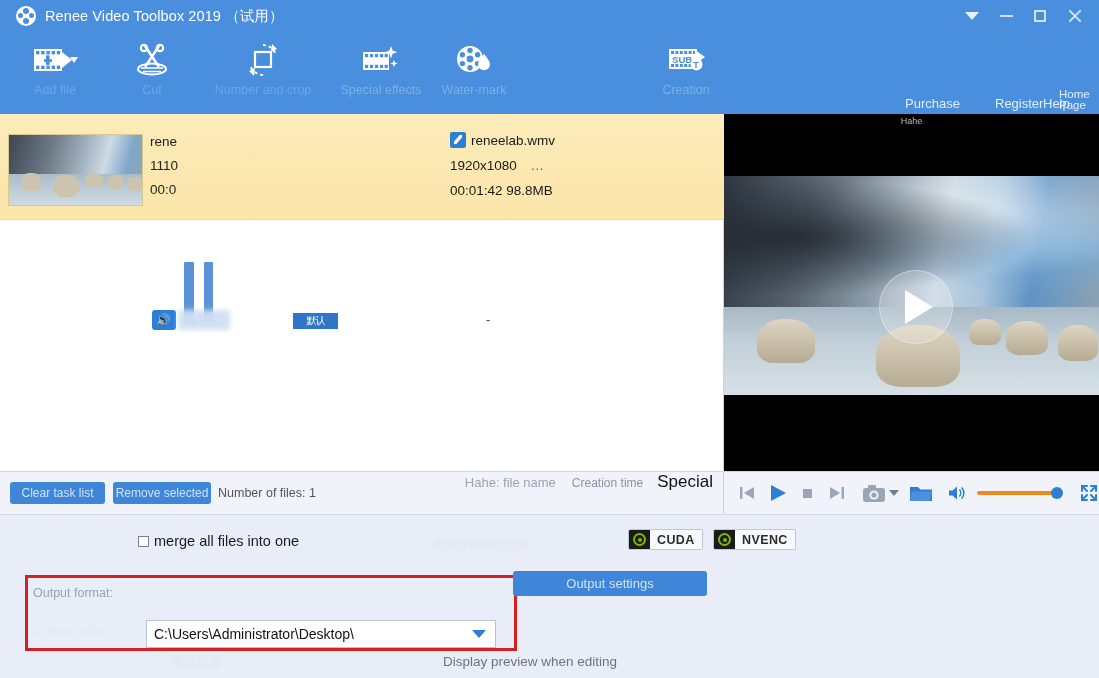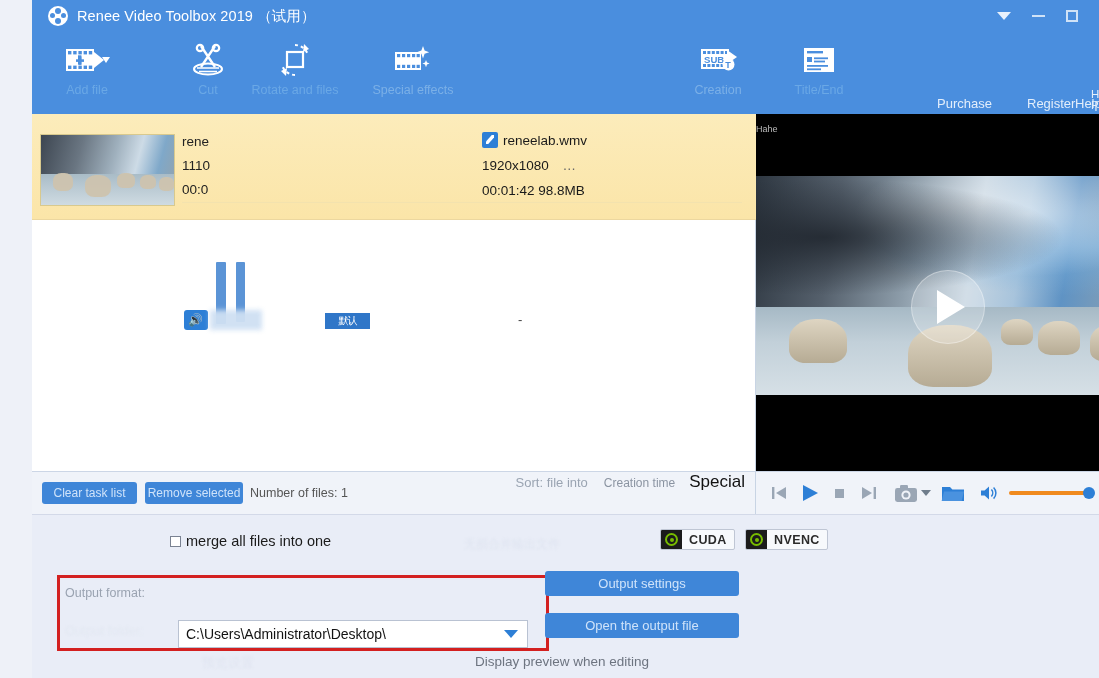--- a/index.html
+++ b/index.html
@@ -2,21 +2,21 @@
 <html><head>
 <meta charset="utf-8">
 <style>
   * { box-sizing: border-box; margin: 0; padding: 0; }
   html, body {
     width: 1099px; height: 678px;
     font-family: "Liberation Sans", sans-serif;
     overflow: hidden;
     background: #eef1f8;
   }
-  #app { position: relative; width: 993px; height: 678px; margin-left: 32px; }
+  #app { position: relative; width: 993px; height: 678px; }
 
   
   .titlebar {
     position: absolute; left: 0; top: 0; width: 1099px; height: 32px;
     background: #4a8ede;
     display: flex; align-items: center;
   }
   .app-logo {
     width: 20px; height: 20px; margin-left: 16px; margin-right: 9px;
     border-radius: 50%; background: #fff; position: relative; flex: none;
@@ -174,21 +174,21 @@
   .btn-wide {
     position: absolute; left: 513px; width: 194px; height: 25px; border-radius: 3px;
     background: #3f86d8; color: #cfe3fa; font-size: 13px;
     display: flex; align-items: center; justify-content: center; filter: blur(0.6px);
   }
   .ghost-center { position: absolute; left: 170px; top: 139px; font-size: 13px; color: #e0e5f1; filter: blur(1px); }
   .dpw { position: absolute; left: 443px; top: 139px; font-size: 13.5px; color: #6d7480; }
 
   
   .player { position: absolute; left: 724px; top: 114px; width: 375px; height: 357px; background: #000; }
-  .watermark { position: absolute; left: 0; top: 10px; width: 375px; text-align: left; color: #b9b9b9; font-size: 9px; }
+  .watermark { position: absolute; left: 0; top: 2px; width: 375px; text-align: center; color: #b9b9b9; font-size: 9px; }
   .pv-video {
     position: absolute; left: 0; top: 62px; width: 375px; height: 219px; overflow: hidden;
     background: linear-gradient(#2f3944, #6d7b87);
   }
   .pv-sky { position: absolute; left: 0; top: 0; width: 100%; height: 62%;
     background: linear-gradient(100deg,#2e3741 0%,#55606c 22%,#8d9daa 42%,#c6d5e1 58%,#a8c4dc 70%,#5f93c4 82%,#8ea2b2 100%); }
   .pv-clouds { position:absolute; left:0; top:0; width:100%; height:62%;
     background: radial-gradient(ellipse at 18% 45%, rgba(30,36,44,.85) 0%, rgba(30,36,44,0) 55%),
                 radial-gradient(ellipse at 72% 28%, rgba(255,255,255,.55) 0%, rgba(255,255,255,0) 45%),
                 radial-gradient(ellipse at 93% 52%, rgba(120,175,220,.7) 0%, rgba(120,175,220,0) 50%); }
@@ -259,21 +259,21 @@
           <rect x="14.2" y="11.6" width="3.4" height="9.4" fill="#4a8ede" transform="translate(-0.2,-1.3)"></rect>
           <path d="M12 14.3h8v2.6h-8z" fill="#4a8ede"></path>
           <path d="M14.8 11.5h2.6v8.2h-2.6z" fill="#4a8ede"></path>
           <path d="M30 7 L40 15 L30 23 Z" fill="#fff"></path>
           <path d="M41 12 l8 0 l-4 6 z" fill="#fff" transform="translate(-3,0)"></path>
         </svg>
       </div>
       <div class="tlabel">Add file</div>
     </div>
 
-    <div class="tool ghost" style="left:121px">
+    <div class="tool ghost" style="left:97px">
       <div class="ticon">
         <svg width="40" height="34" viewBox="0 0 40 34">
           <path d="M13 3 L27 24 M27 3 L13 24" stroke="#fff" stroke-width="2.4" fill="none"></path>
           <circle cx="12" cy="5" r="3.2" fill="none" stroke="#fff" stroke-width="2.2"></circle>
           <circle cx="28" cy="5" r="3.2" fill="none" stroke="#fff" stroke-width="2.2"></circle>
           <ellipse cx="20" cy="26" rx="14" ry="5.4" fill="none" stroke="#fff" stroke-width="2"></ellipse>
           <path d="M9 25 h22 M11 28.5 h18" stroke="#fff" stroke-width="1.4"></path>
         </svg>
       </div>
       <div class="tlabel">Cut</div>
@@ -282,21 +282,21 @@
     <div class="tool ghost" style="left:208px">
       <div class="ticon">
         <svg width="40" height="36" viewBox="0 0 40 36">
           <rect x="12" y="10" width="16" height="15" fill="none" stroke="#fff" stroke-width="2.2"></rect>
           <path d="M20 3 a14 14 0 0 1 13 10" stroke="#fff" stroke-width="2" fill="none" stroke-dasharray="3 3"></path>
           <path d="M20 33 a14 14 0 0 1 -13 -10" stroke="#fff" stroke-width="2" fill="none" stroke-dasharray="3 3"></path>
           <path d="M29 2 l5 5 l-6 3 z" fill="#fff"></path>
           <path d="M11 34 l-5 -5 l6 -3 z" fill="#fff"></path>
         </svg>
       </div>
-      <div class="tlabel">Rotate and files</div>
+      <div class="tlabel">Number and crop</div>
     </div>
 
     <div class="tool faded" style="left:326px">
       <div class="ticon">
         <svg width="44" height="32" viewBox="0 0 44 32">
           <rect x="4" y="8" width="26" height="18" fill="#fff"></rect>
           <g fill="#4a8ede">
             <rect x="6" y="10" width="3.2" height="3.2"></rect>
               <rect x="11" y="10" width="3.2" height="3.2"></rect>
             <rect x="16" y="10" width="3.2" height="3.2"></rect>
@@ -308,20 +308,38 @@
               <rect x="21" y="20.8" width="3.2" height="3.2"></rect>
             <rect x="25.6" y="20.8" width="3.2" height="3.2"></rect>
           </g>
           <path d="M32 2 l1.6 4.6 l4.6 1.6 l-4.6 1.6 l-1.6 4.6 l-1.6 -4.6 l-4.6 -1.6 l4.6 -1.6 z" fill="#fff"></path>
           <path d="M35 16 l1 2.6 l2.6 1 l-2.6 1 l-1 2.6 l-1 -2.6 l-2.6 -1 l2.6 -1 z" fill="#fff"></path>
         </svg>
       </div>
       <div class="tlabel">Special effects</div>
     </div>
 
+    <div class="tool faded" style="left:419px">
+      <div class="ticon">
+        <svg width="42" height="34" viewBox="0 0 42 34">
+          <circle cx="17" cy="16" r="13" fill="#fff"></circle>
+          <g fill="#4a8ede">
+            <circle cx="17" cy="16" r="3.4"></circle>
+              <circle cx="17" cy="7.4" r="2.7"></circle>
+            <circle cx="24.6" cy="11.8" r="2.7"></circle>
+              <circle cx="24.6" cy="20.6" r="2.7"></circle>
+            <circle cx="17" cy="24.8" r="2.7"></circle>
+              <circle cx="9.4" cy="20.6" r="2.7"></circle>
+            <circle cx="9.4" cy="11.8" r="2.7"></circle>
+          </g>
+          <path d="M31 11 c4 5 6 7.6 6 10.2 a6 6 0 0 1 -12 0 c0 -2.6 2 -5.2 6 -10.2 z" fill="#fff"></path>
+        </svg>
+      </div>
+      <div class="tlabel">Water-mark</div>
+    </div>
 
 
     <div class="tool faded" style="left:631px">
       <div class="ticon">
         <svg width="42" height="34" viewBox="0 0 42 34">
           <rect x="4" y="6" width="28" height="20" fill="#fff"></rect>
           <g fill="#4a8ede">
             <rect x="6" y="8" width="3" height="3"></rect>
               <rect x="10.4" y="8" width="3" height="3"></rect>
             <rect x="14.8" y="8" width="3" height="3"></rect>
@@ -337,36 +355,20 @@
           </g>
           <text x="7" y="19.6" font-size="9.6" font-family="Liberation Sans, sans-serif" font-weight="bold" fill="#4a8ede">SUB</text>
           <path d="M30 7 L40 14 L30 21 Z" fill="#fff"></path>
           <circle cx="31.5" cy="21.5" r="6" fill="#fff"></circle>
           <text x="28.2" y="25.4" font-size="9" font-family="Liberation Sans, sans-serif" font-weight="bold" fill="#4a8ede">T</text>
         </svg>
       </div>
       <div class="tlabel">Creation</div>
     </div>
 
-    <div class="tool ghost" style="left:732px">
-      <div class="ticon">
-        <svg width="36" height="30" viewBox="0 0 36 30">
-          <rect x="3" y="3" width="30" height="24" fill="#fff"></rect>
-          <g fill="#4a8ede">
-            <rect x="6" y="6" width="16" height="2.4"></rect>
-            <rect x="6" y="12" width="5" height="5"></rect>
-            <rect x="13" y="12.4" width="14" height="1.8"></rect>
-            <rect x="13" y="15.6" width="11" height="1.8"></rect>
-            <rect x="6" y="20" width="21" height="1.8"></rect>
-            <rect x="6" y="23.4" width="14" height="1.8"></rect>
-          </g>
-        </svg>
-      </div>
-      <div class="tlabel">Title/End</div>
-    </div>
 
     <div class="rightlinks">
       <span class="rlink" style="left:-186px; top:6px">Purchase</span>
       <span class="rlink" style="left:-96px; top:6px">Register</span>
       <span class="rlink" style="left:-48px; top:6px">Help</span>
       <span class="rlink" style="left:-32px; top:-2px; font-size:11.5px">Home</span>
       <span class="rlink" style="left:-32px; top:9px; font-size:11.5px">Page</span>
     </div>
   </div>
 
@@ -410,21 +412,21 @@
     <div class="badge-smudge">默认</div>
     <div class="dash">-</div>
   </div>
 
   <div class="listbar">
     <div class="btn-blue" style="width:95px; margin-left:10px">Clear task list</div>
     <div class="btn-blue" style="width:98px; margin-left:8px">Remove selected</div>
     <div class="lb-text" style="margin-left:7px">Number of files: 1</div>
 
     <div class="sortgroup">
-      <span class="sort-label" style="margin-right:16px">Sort: file into</span>
+      <span class="sort-label" style="margin-right:16px">Hahe: file name</span>
       <span class="sort-opt" style="margin-right:14px">Creation time</span>
       <span class="sort-active">Special</span>
     </div>
   </div>
 
   <div class="player">
     <div class="watermark">Hahe</div>
     <div class="pv-video">
       <div class="pv-sky"></div>
       <div class="pv-clouds"></div>
@@ -527,20 +529,19 @@
     <div class="outbox">
       <div class="lbl-out">Output format:</div>
       <div class="lbl-out2">Output folder:</div>
       <div class="inp" style="top:42px">
         <input type="text" value="C:\Users\Administrator\Desktop\" style="">
         <span class="tri tri-down"></span>
       </div>
     </div>
 
     <div class="btn-wide" style="top:56px">Output settings</div>
-    <div class="btn-wide" style="top:98px">Open the output file</div>
 
     <div class="ghost-center">预览设置</div>
     <div class="dpw">Display preview when editing</div>
 
   </div>
 
 </div>
 
 </body></html>

